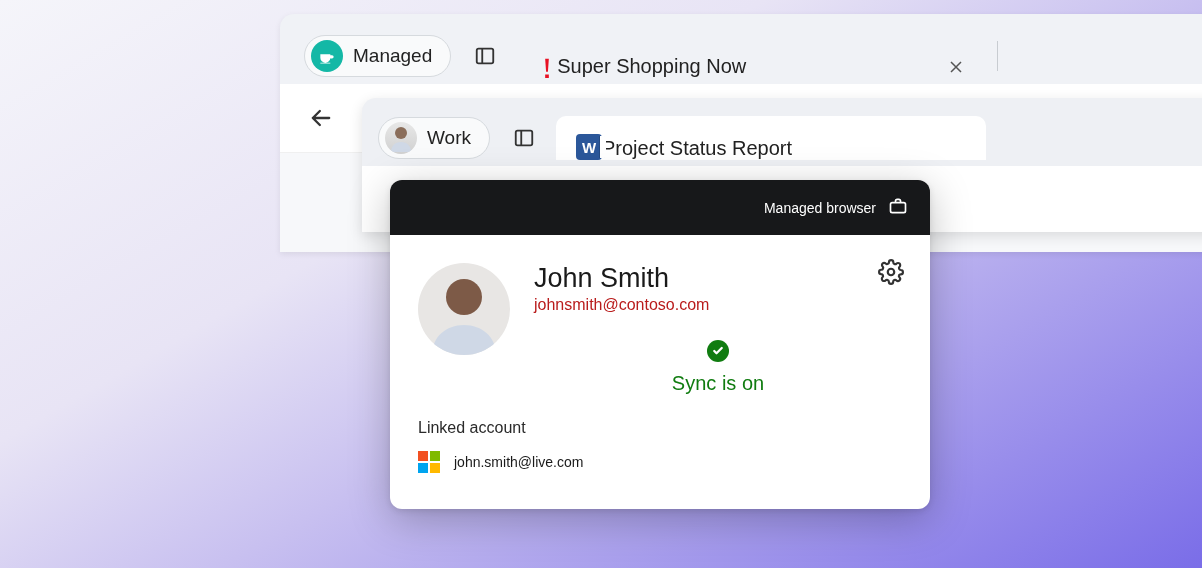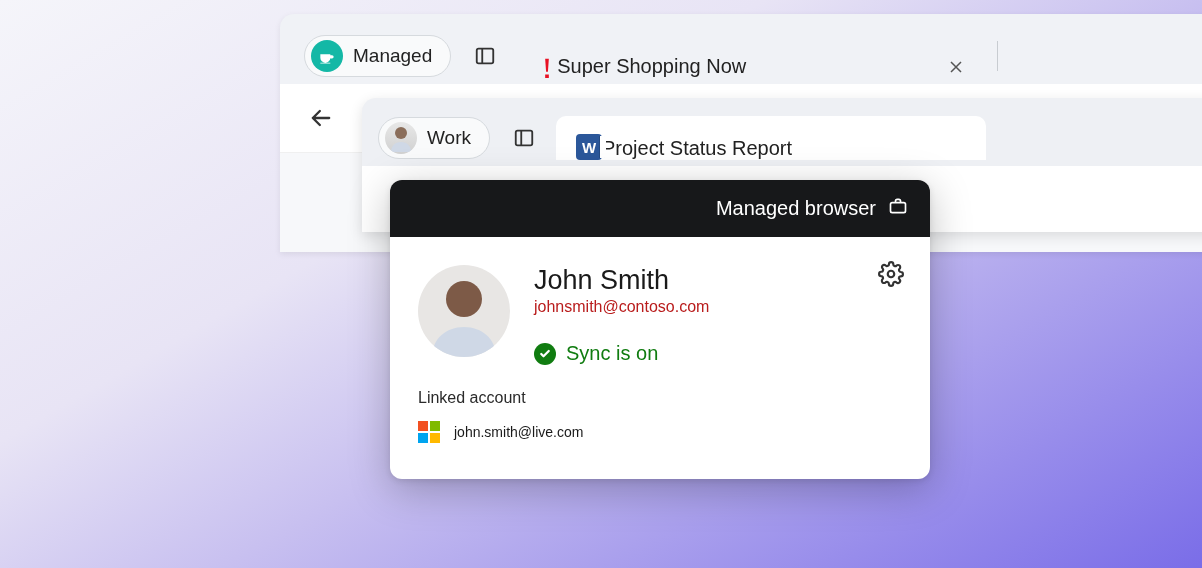--- a/index.html
+++ b/index.html
@@ -170,21 +170,21 @@
     overflow: hidden;
   }
   .popup-header {
     background: #17181a;
     color: #fff;
     padding: 16px 22px;
     display: flex;
     justify-content: flex-end;
     align-items: center;
     gap: 12px;
-    font-size: 20px;
+    font-size: 14px;
   }
 
   .profile-body {
     padding: 28px 28px 28px 28px;
     position: relative;
   }
   .gear {
     position: absolute;
     right: 24px; top: 24px;
     width: 28px; height: 28px;
@@ -200,21 +200,21 @@
     border-radius: 50%;
     background: #e8e6e4;
     overflow: hidden;
     flex-shrink: 0;
   }
   .profile-info { flex: 1; }
   .profile-name { font-size: 27px; color: #1a1a1a; margin-bottom: 2px; }
   .profile-email { font-size: 16px; color: #b91c1c; margin-bottom: 26px; }
   .sync-row {
     display: flex; align-items: center; gap: 10px;
-    color: #107c10; font-size: 20px;
+    color: #107c10; font-size: 20px; flex-direction: column;
   }
   .check-circle {
     width: 22px; height: 22px;
     background: #107c10;
     border-radius: 50%;
     display: inline-flex; align-items: center; justify-content: center;
   }
   .linked-label {
     margin-top: 24px;
     font-size: 16px;

